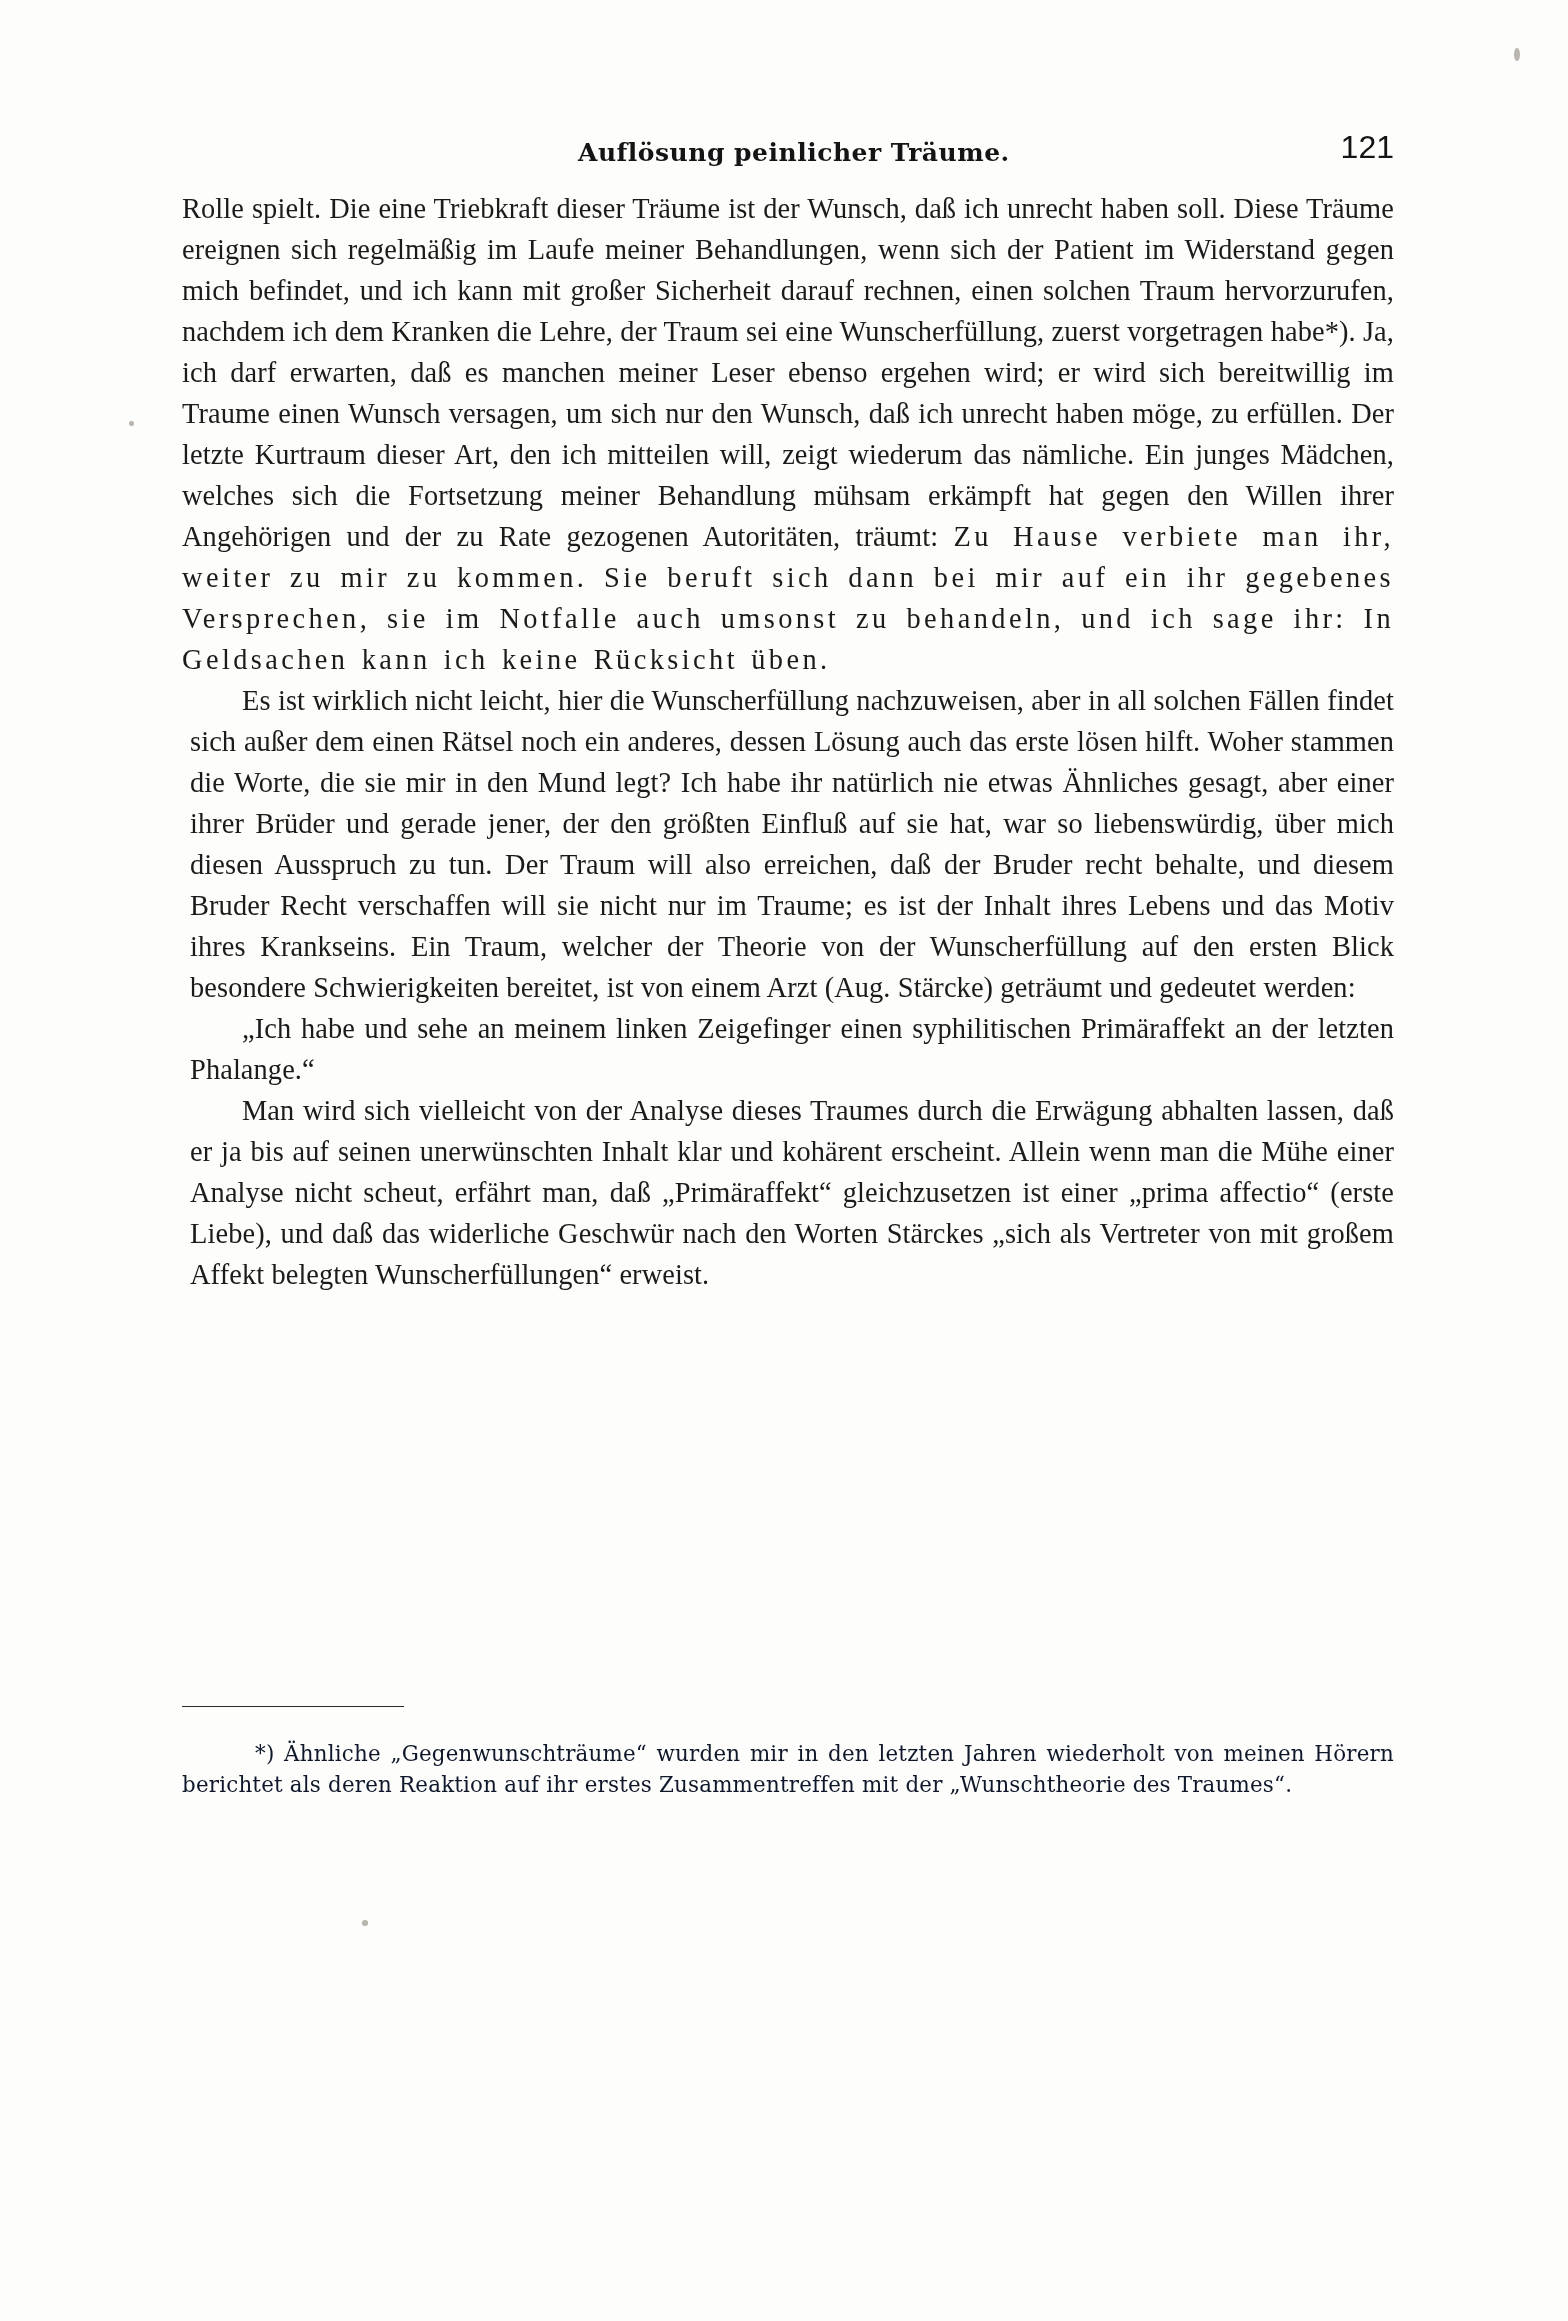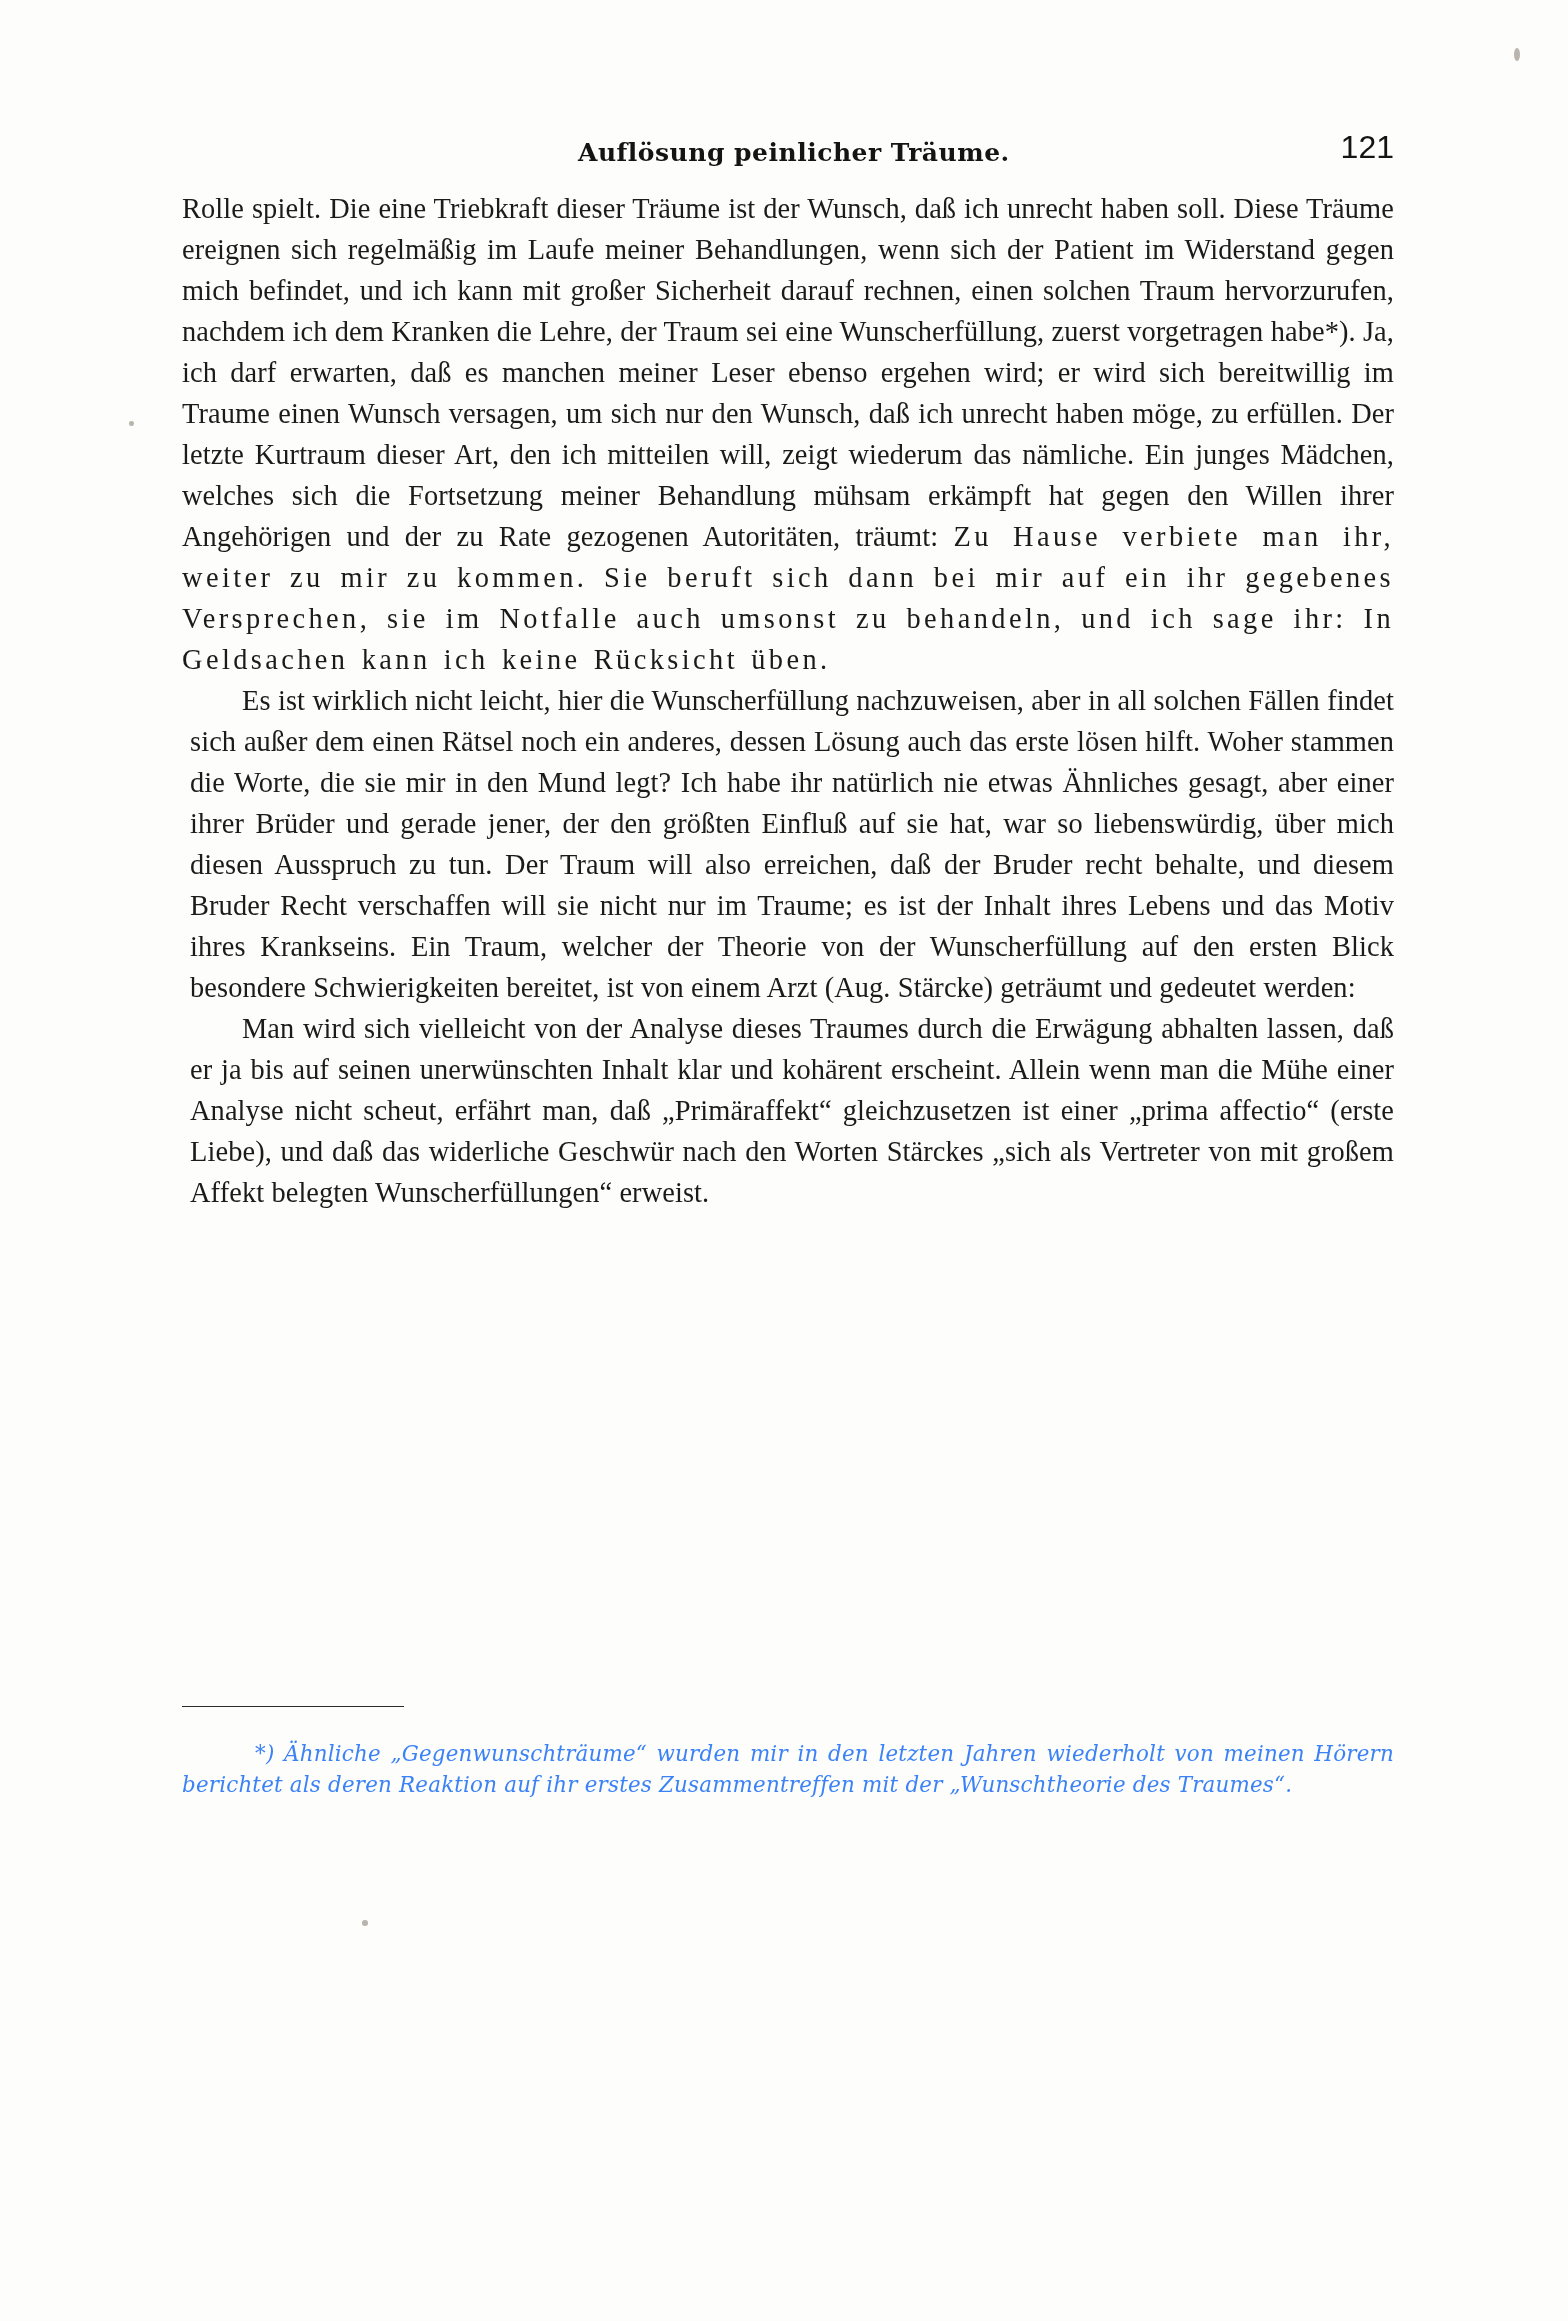--- a/index.html
+++ b/index.html
@@ -90,23 +90,22 @@
   }
   .footnote {
     position: absolute;
     left: 0;
     top: 1617px;
     width: 1212px;
     font-family: "DejaVu Serif", serif;
     font-size: 21.4px;
     line-height: 31px;
     text-align: justify;
-    color: #3b82f6;
+    color: #0f172a;
     letter-spacing: 0.2px;
-    font-style: italic;
   }
   .footnote .fn-indent {
     display: inline;
     padding-left: 73px;
   }
   .edge-speck {
     position: absolute;
     background: #b9b4ad;
     border-radius: 50%;
   }
@@ -122,20 +121,21 @@
       <div class="running-title">Auflösung peinlicher Träume.</div>
       <div class="page-number">121</div>
     </div>
 
     <div class="body-text">
 
       <p class="para"><span>Rolle spielt. Die eine Triebkraft dieser Träume ist der Wunsch, daß ich unrecht haben soll. Diese Träume ereignen sich regelmäßig im Laufe meiner Behandlungen, wenn sich der Patient im Widerstand gegen mich befindet, und ich kann mit großer Sicherheit darauf rechnen, einen solchen Traum hervorzurufen, nachdem ich dem Kranken die Lehre, der Traum sei eine Wunscherfüllung, zuerst vorgetragen habe*). Ja, ich darf erwarten, daß es manchen meiner Leser ebenso ergehen wird; er wird sich bereitwillig im Traume einen Wunsch versagen, um sich nur den Wunsch, daß ich unrecht haben möge, zu erfüllen. Der letzte Kurtraum dieser Art, den ich mitteilen will, zeigt wiederum das nämliche. Ein junges Mädchen, welches sich die Fortsetzung meiner Behandlung mühsam erkämpft hat gegen den Willen ihrer Angehörigen und der zu Rate gezogenen Autoritäten, träumt: </span><span class="spaced">Zu Hause verbiete man ihr, weiter zu mir zu kommen. Sie beruft sich dann bei mir auf ein ihr gegebenes Versprechen, sie im Notfalle auch umsonst zu behandeln, und ich sage ihr: In Geldsachen kann ich keine Rücksicht üben.</span></p>
 
       <p class="para indent">Es ist wirklich nicht leicht, hier die Wunscherfüllung nachzuweisen, aber in all solchen Fällen findet sich außer dem einen Rätsel noch ein anderes, dessen Lösung auch das erste lösen hilft. Woher stammen die Worte, die sie mir in den Mund legt? Ich habe ihr natürlich nie etwas Ähnliches gesagt, aber einer ihrer Brüder und gerade jener, der den größten Einfluß auf sie hat, war so liebenswürdig, über mich diesen Ausspruch zu tun. Der Traum will also erreichen, daß der Bruder recht behalte, und diesem Bruder Recht verschaffen will sie nicht nur im Traume; es ist der Inhalt ihres Lebens und das Motiv ihres Krankseins. Ein Traum, welcher der Theorie von der Wunscherfüllung auf den ersten Blick besondere Schwierigkeiten bereitet, ist von einem Arzt (Aug. Stärcke) geträumt und gedeutet werden:</p>
 
+      <p class="para indent spaced-quote">„Ich habe und sehe an meinem linken Zeigefinger einen syphilitischen Primäraffekt an der letzten Phalange.“</p>
 
       <p class="para indent">Man wird sich vielleicht von der Analyse dieses Traumes durch die Erwägung abhalten lassen, daß er ja bis auf seinen unerwünschten Inhalt klar und kohärent erscheint. Allein wenn man die Mühe einer Analyse nicht scheut, erfährt man, daß „Primäraffekt“ gleichzusetzen ist einer „prima affectio“ (erste Liebe), und daß das widerliche Geschwür nach den Worten Stärckes „sich als Vertreter von mit großem Affekt belegten Wunscherfüllungen“ erweist.</p>
 
 
     </div>
 
     <div class="footnote-rule"></div>
 
     <div class="footnote"><span class="fn-indent">*)</span><span> Ähnliche „Gegenwunschträume“ wurden mir in den letzten Jahren wiederholt von meinen Hörern berichtet als deren Reaktion auf ihr erstes Zusammentreffen mit der „Wunschtheorie des Traumes“.</span></div>
 

